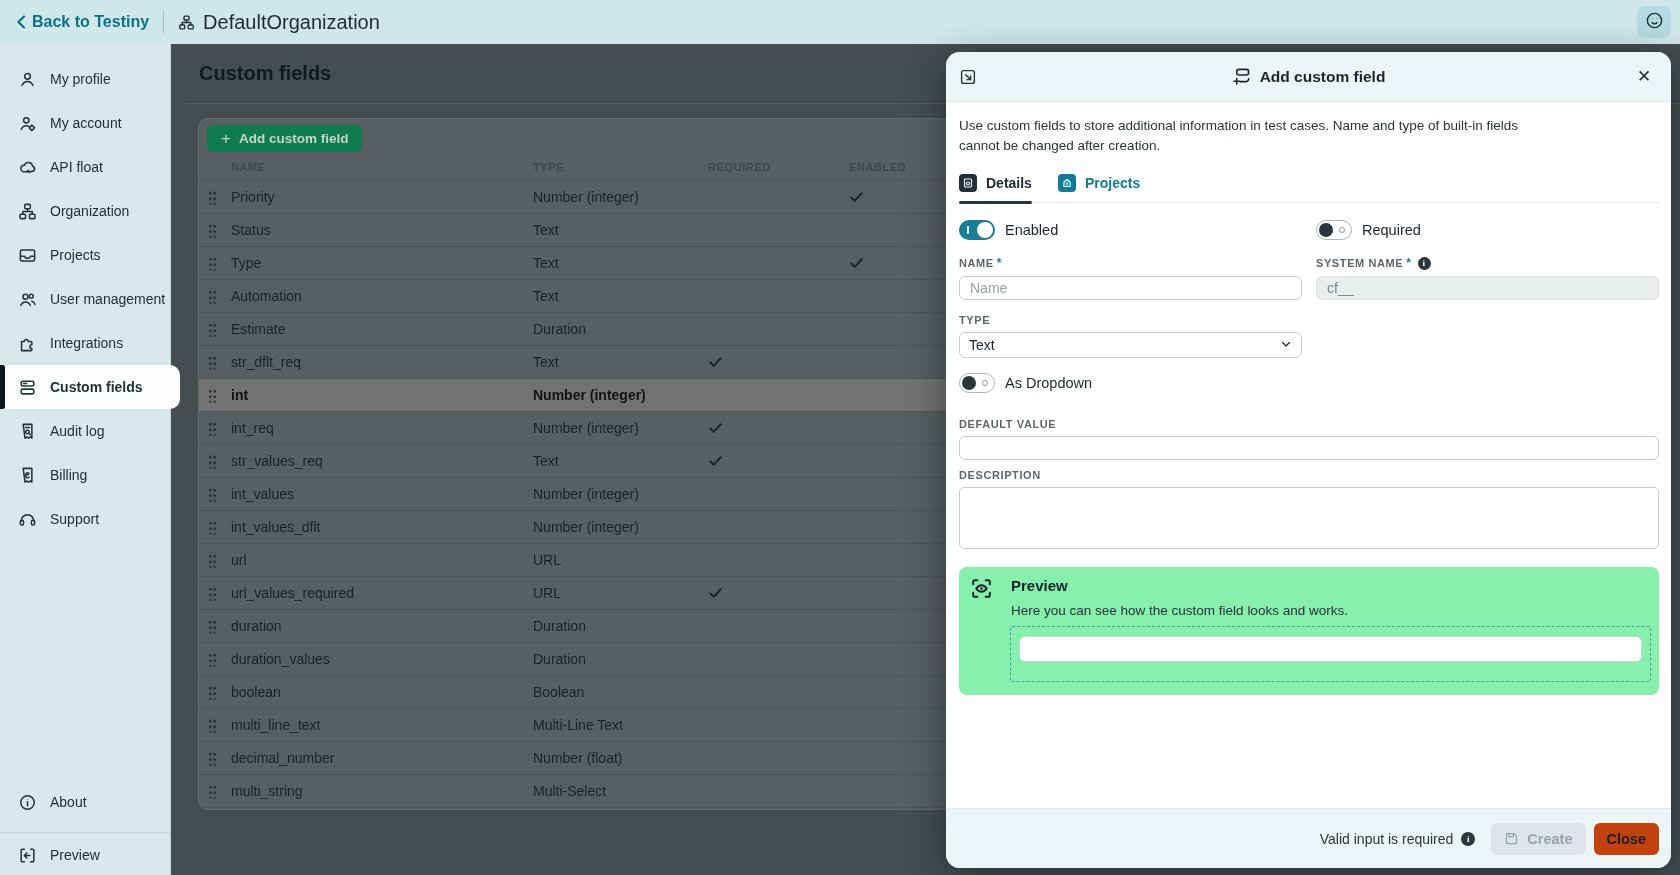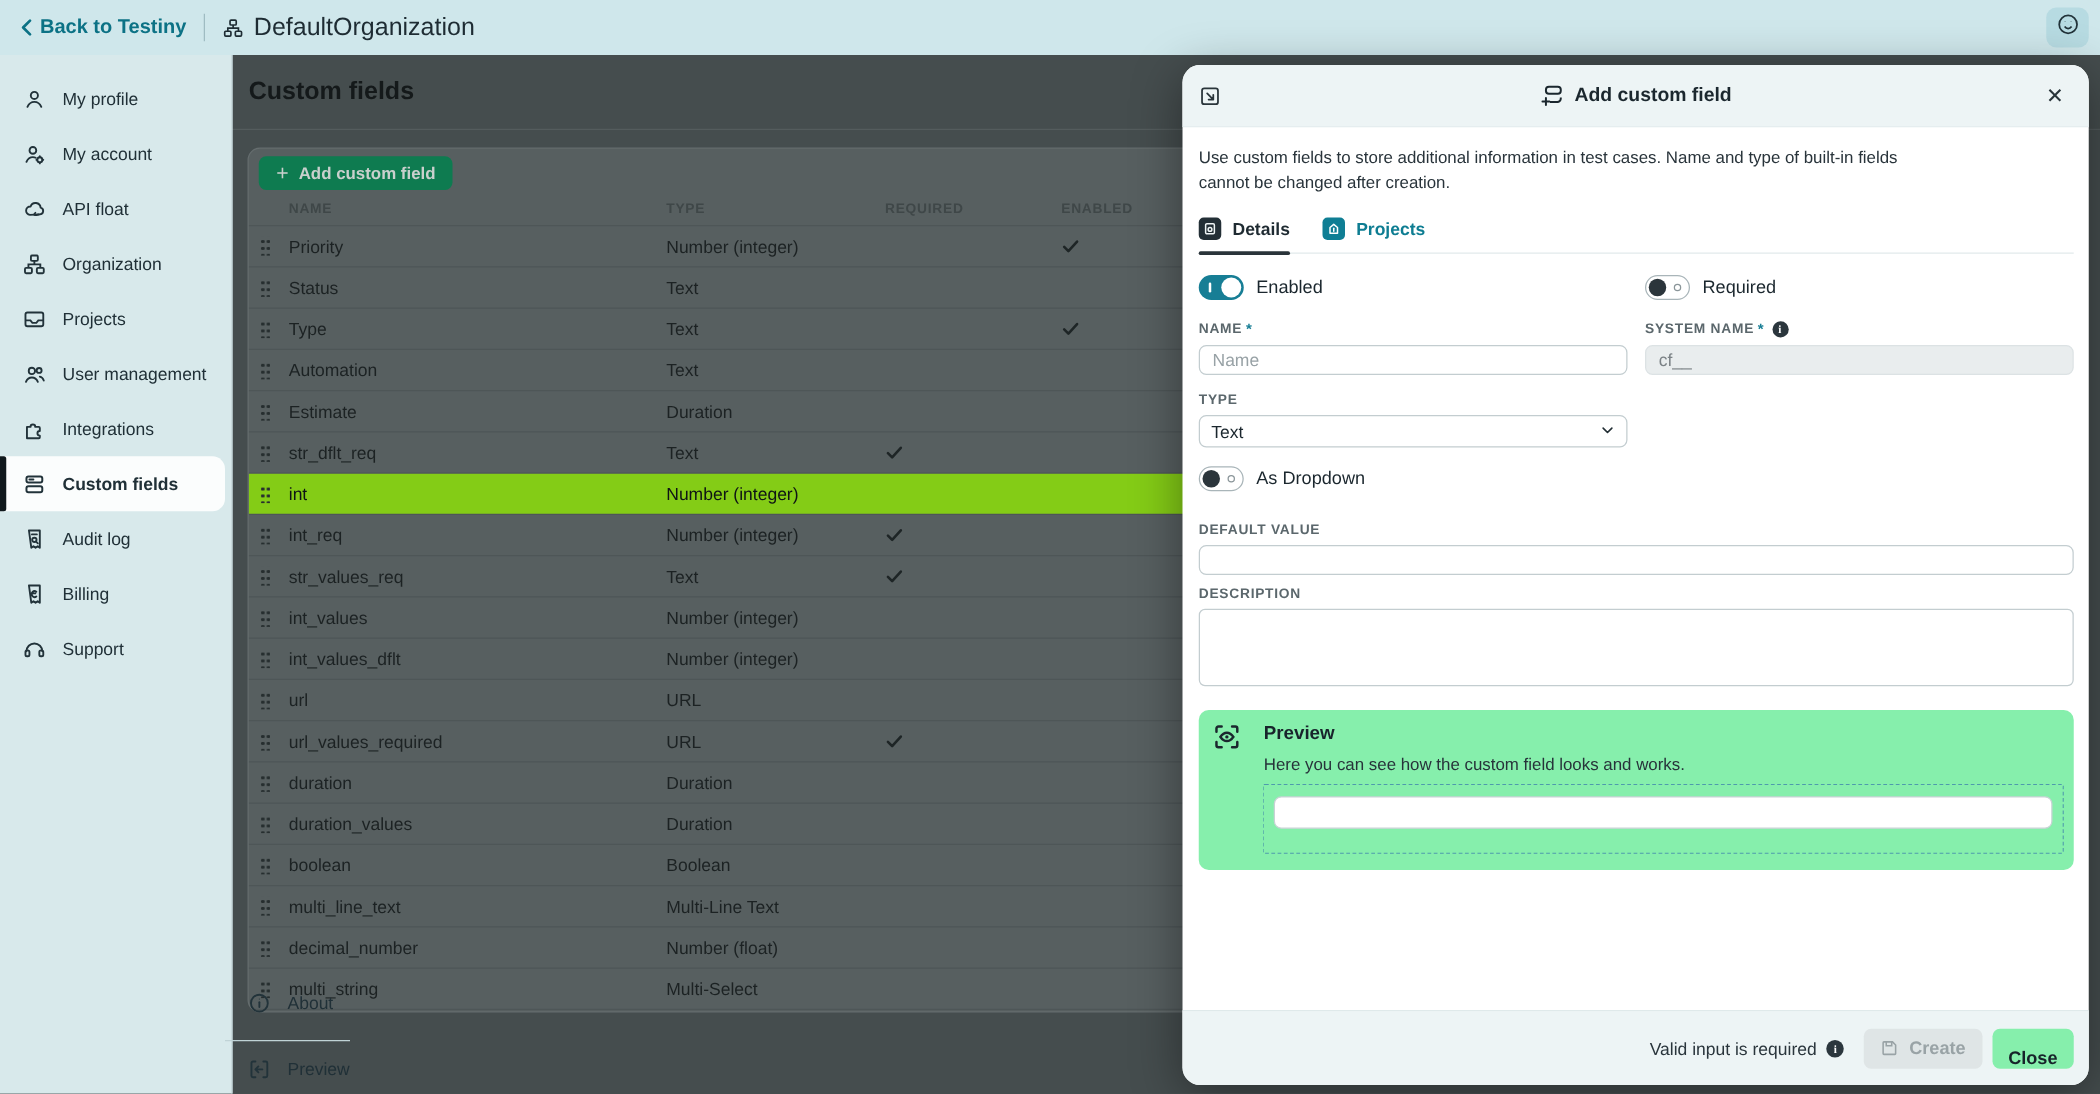--- a/index.html
+++ b/index.html
@@ -9,21 +9,21 @@
   
   .topbar { position:absolute; left:0; top:0; width:1680px; height:44px; background:#cfe7eb; display:flex; align-items:center; z-index:40; }
   .back-link { display:flex; align-items:center; gap:6px; margin-left:16px; color:#0c7285; font-size:16px; font-weight:700; cursor:pointer; }
   .back-link svg { display:block; }
   .tb-divider { width:1px; height:22px; background:#9fbcc2; margin:0 14px 0 14px; }
   .org { display:flex; align-items:center; gap:8px; color:#1e2c33; font-size:20px; }
   .org svg { display:block; }
   .smiley-btn { position:absolute; right:9px; top:6px; width:34px; height:32px; background:#b7dbe2; border-radius:8px; display:flex; align-items:center; justify-content:center; cursor:pointer; }
 
   
-  .sidebar { position:absolute; left:0; top:44px; width:186px; bottom:0; background:#d8e9eb; border-right:1px solid #c3d6d9; z-index:30; display:flex; flex-direction:row; }
+  .sidebar { position:absolute; left:0; top:44px; width:171px; bottom:0; background:#d8e9eb; border-right:1px solid #c3d6d9; z-index:30; display:flex; flex-direction:column; }
   .side-list { padding-top:13px; }
   .side-item { position:relative; height:44px; display:flex; align-items:center; gap:13px; padding-left:18px; color:#203037; font-size:14px; cursor:pointer; }
   .side-item .ic { width:19px; height:19px; color:#22333a; flex:0 0 auto; }
   .side-item.selected { background:#fbfdfd; border-radius:0 10px 10px 0; width:180px; font-weight:600; }
   .side-item.selected::before { content:""; position:absolute; left:0; top:0; bottom:0; width:5px; background:#10181c; border-radius:0 2px 2px 0; }
   .side-bottom { margin-top:auto; }
   .side-sep { height:1px; background:#c0d3d6; margin:8px 0 2px 0; }
   .collapse-item { height:40px; }
 
   
@@ -31,21 +31,21 @@
   .page-title { position:absolute; left:16px; top:18px; font-size:20px; font-weight:700; color:#14191a; }
   .title-rule { position:absolute; left:2px; top:59px; right:0; height:1px; background:#545c5d; }
   .card { position:absolute; left:15px; top:74px; width:1462px; height:692px; background:#575f60; border:1px solid #656d6e; border-radius:10px; overflow:hidden; }
   .add-btn { position:absolute; left:8px; top:6px; height:27px; padding:0 14px; background:#0e7b50; border:none; border-radius:6px; color:#c9d0cd; font-size:13.5px; font-weight:600; display:flex; align-items:center; gap:8px; cursor:pointer; font-family:inherit; }
   .add-btn .plus { font-size:17px; font-weight:400; line-height:1; margin-top:-1px; }
   .thead { position:absolute; left:0; top:34px; right:0; height:28px; border-bottom:1px solid #4e5657; font-size:11px; font-weight:700; letter-spacing:.6px; color:#3f4748; }
   .thead span, .trow span { position:absolute; top:50%; transform:translateY(-50%); }
   .col-name { left:32px; } .col-type { left:334px; } .col-req { left:509px; } .col-en { left:650px; }
   .tbody { position:absolute; left:0; top:62px; right:0; bottom:0; }
   .trow { position:relative; height:33px; border-bottom:1px solid #4e5657; font-size:14px; color:#1c2223; cursor:pointer; }
-  .trow.selected { background:#84cc16; font-weight:400; color:#0f1415; }
+  .trow.selected { background:#737373; font-weight:700; color:#0f1415; }
   .trow .handle { position:absolute; left:9px; top:50%; transform:translateY(-50%); width:8px; height:15px;
       background-image:radial-gradient(circle, #262e2f 1.3px, transparent 1.5px); background-size:4.5px 5.5px; background-position:0 1px; cursor:grab; }
   .trow .chk { width:15px; height:15px; color:#1e2526; }
 
   
   .drawer { position:absolute; left:946px; top:52px; width:725px; height:816px; background:#ffffff; border-radius:14px; box-shadow:0 8px 40px rgba(0,0,0,.4); z-index:50; display:flex; flex-direction:column; }
   .d-header { position:relative; height:50px; background:#edf4f5; border-bottom:1px solid #dfe9ea; border-radius:14px 14px 0 0; display:flex; align-items:center; justify-content:center; flex:0 0 auto; }
   .expand-btn { position:absolute; left:13px; top:16px; width:18px; height:18px; color:#2a353b; cursor:pointer; }
   .d-title { display:flex; align-items:center; gap:9px; font-size:15.5px; font-weight:700; color:#1b272e; }
   .d-title .ic { width:19px; height:19px; color:#1b272e; }
@@ -89,21 +89,21 @@
   .pv-desc { margin-left:42px; margin-top:9px; font-size:13.5px; color:#27333a; }
   .pv-dash { margin-left:41px; margin-top:8px; width:641px; height:56px; border:1.5px dashed #4e9aac; border-radius:2px; padding:9px 8px; }
   .pv-input { width:100%; height:26px; background:#fff; border:1px solid #c9d2d5; border-radius:6px; }
 
   .d-footer { flex:0 0 auto; height:60px; background:#edf4f5; border-top:1px solid #dfe9ea; border-radius:0 0 14px 14px; display:flex; align-items:center; justify-content:flex-end; gap:8px; padding:0 12px; }
   .valid-msg { font-size:14px; color:#2a353c; display:flex; align-items:center; margin-right:8px; }
   .valid-msg .info-dot { width:14px; height:14px; margin-left:8px; }
   .btn { height:32px; border:none; border-radius:6px; font-family:inherit; font-size:14.5px; display:flex; align-items:center; gap:8px; cursor:pointer; padding:0 13px; }
   .btn-create { background:#dfe5e6; color:#99a3a6; font-weight:600; cursor:default; }
   .btn-create .ic { width:15px; height:15px; }
-  .btn-close { background:#86efac; color:#17232a; font-weight:700;align-items:flex-end; }
+  .btn-close { background:#c2410c; color:#17232a; font-weight:700; }
 </style>
 </head>
 <body>
 
 <div class="topbar">
   <div class="back-link">
     <span>
       <svg width="10" height="14" viewBox="0 0 10 14">
           <path d="M8 1.5 2.5 7 8 12.5" fill="none" stroke="#0c7285" stroke-width="2.2" stroke-linecap="round" stroke-linejoin="round"></path>
         </svg>

